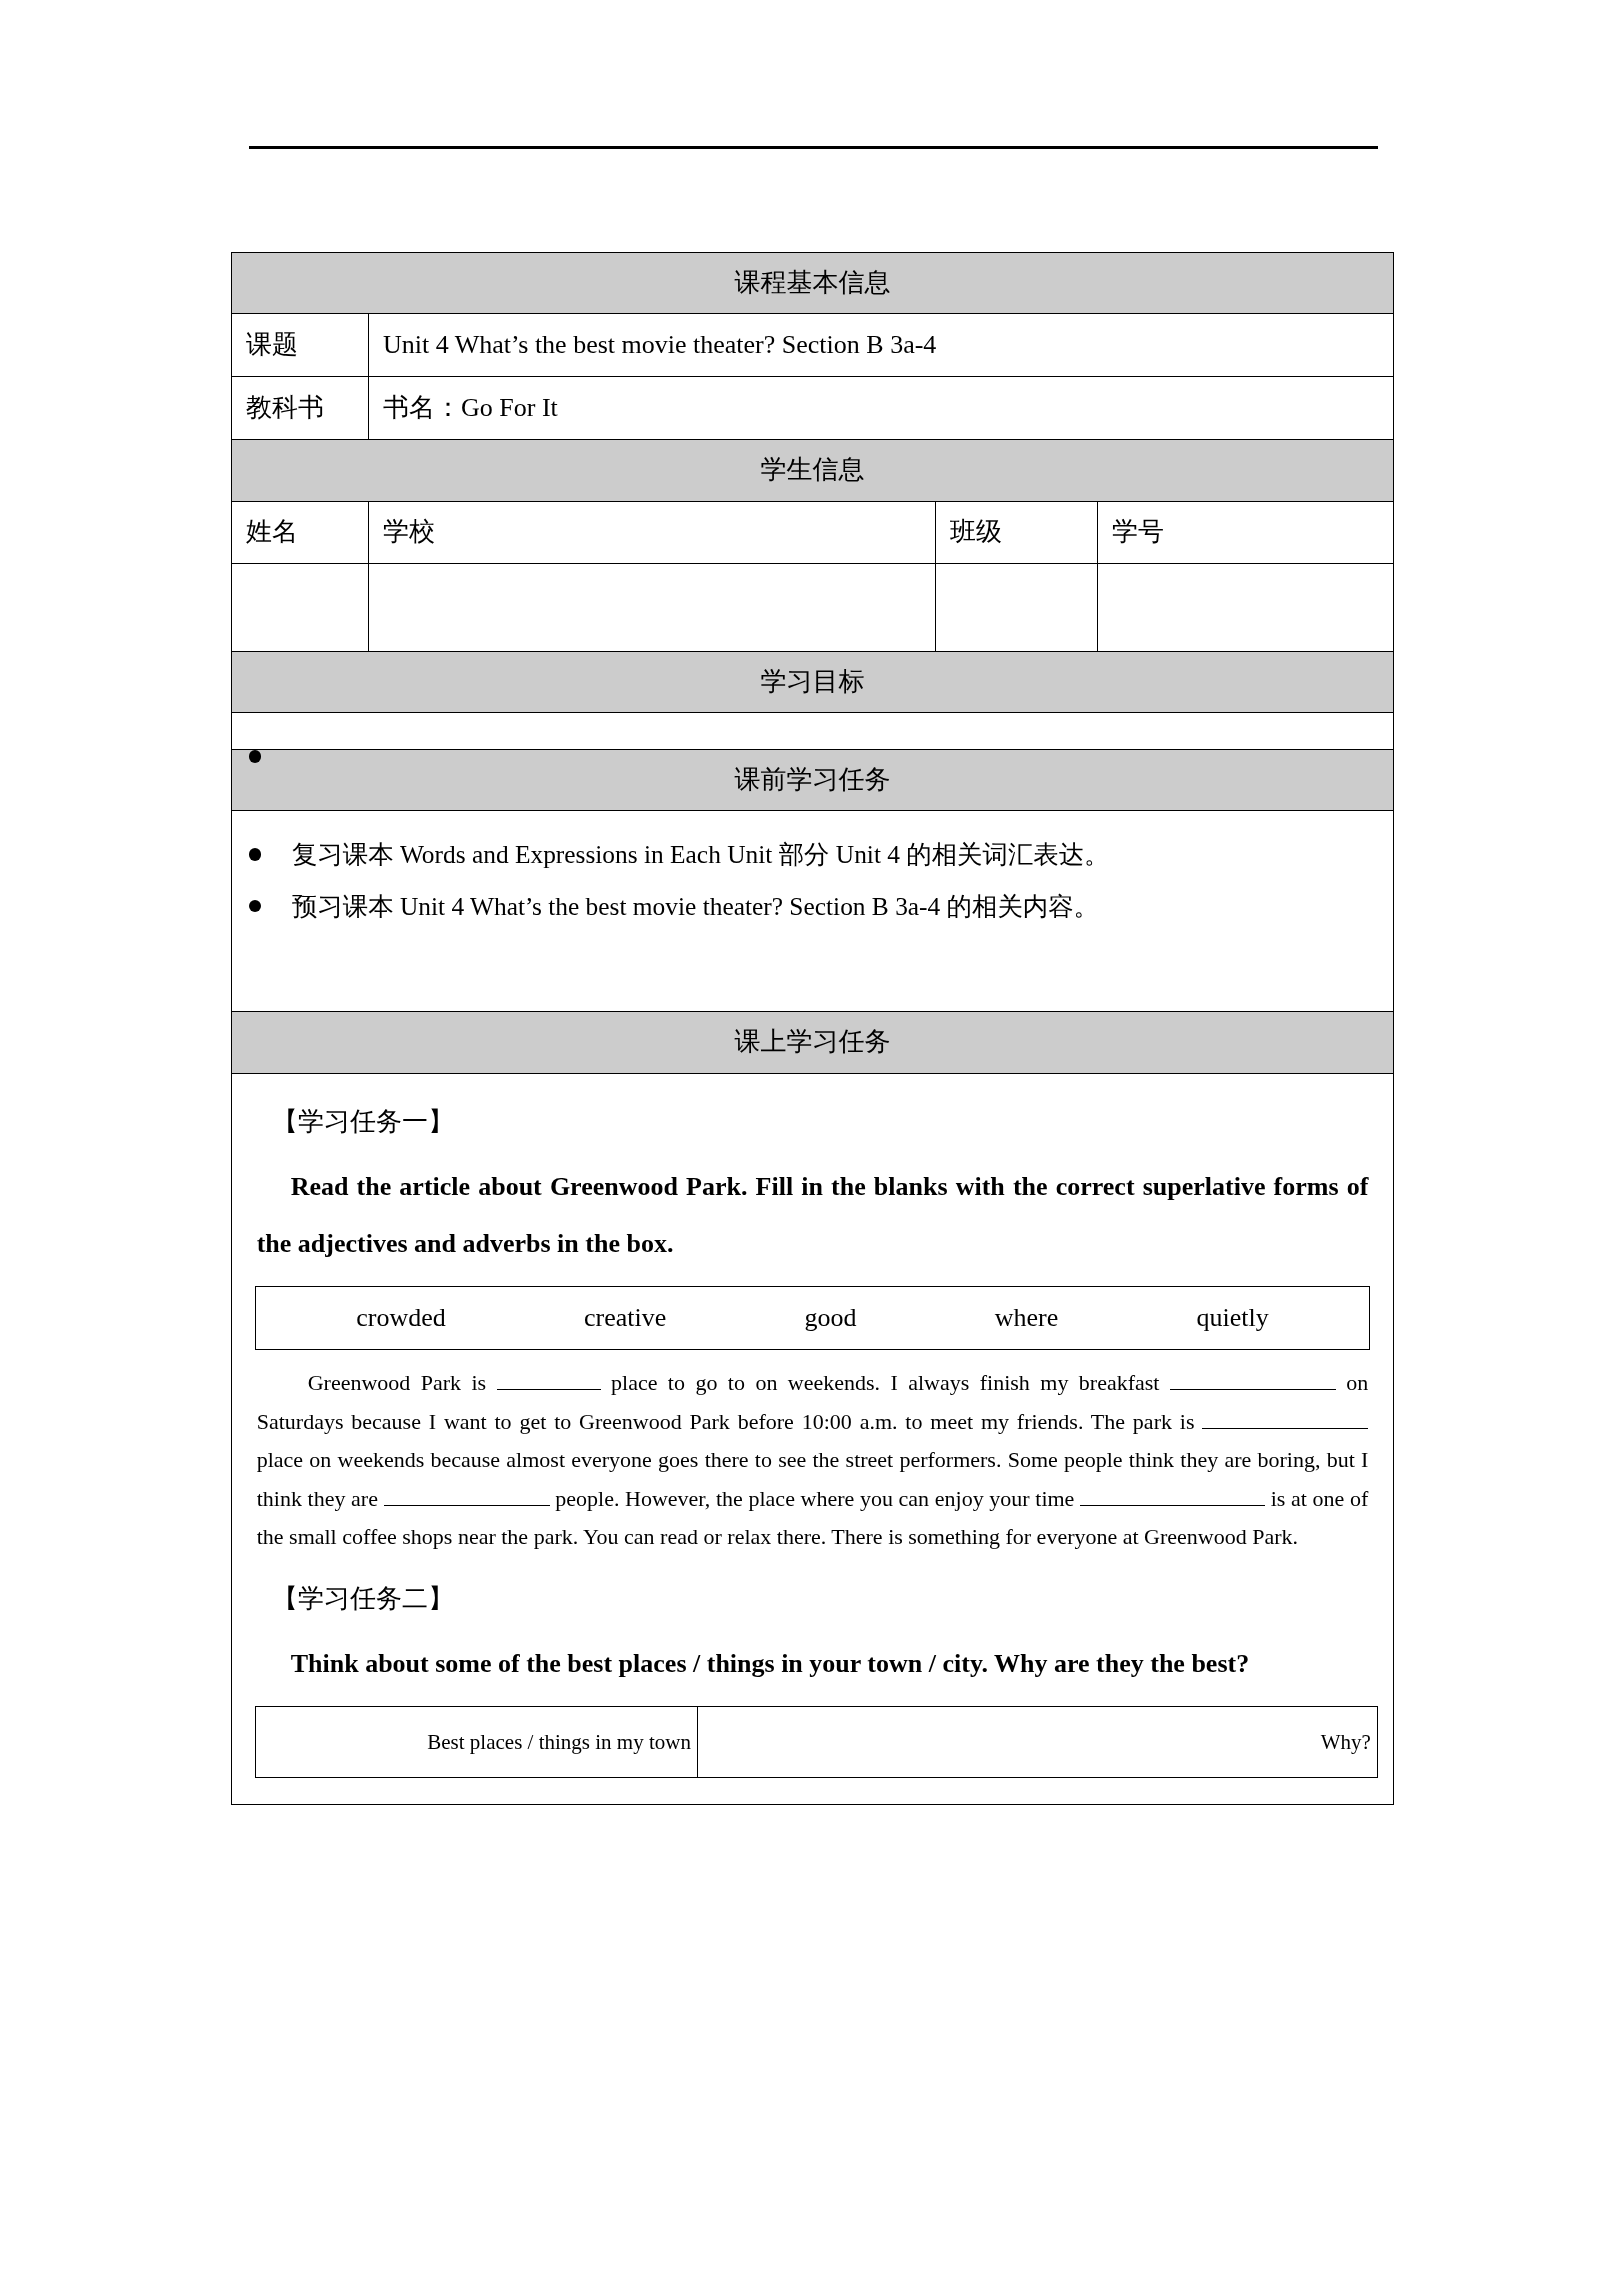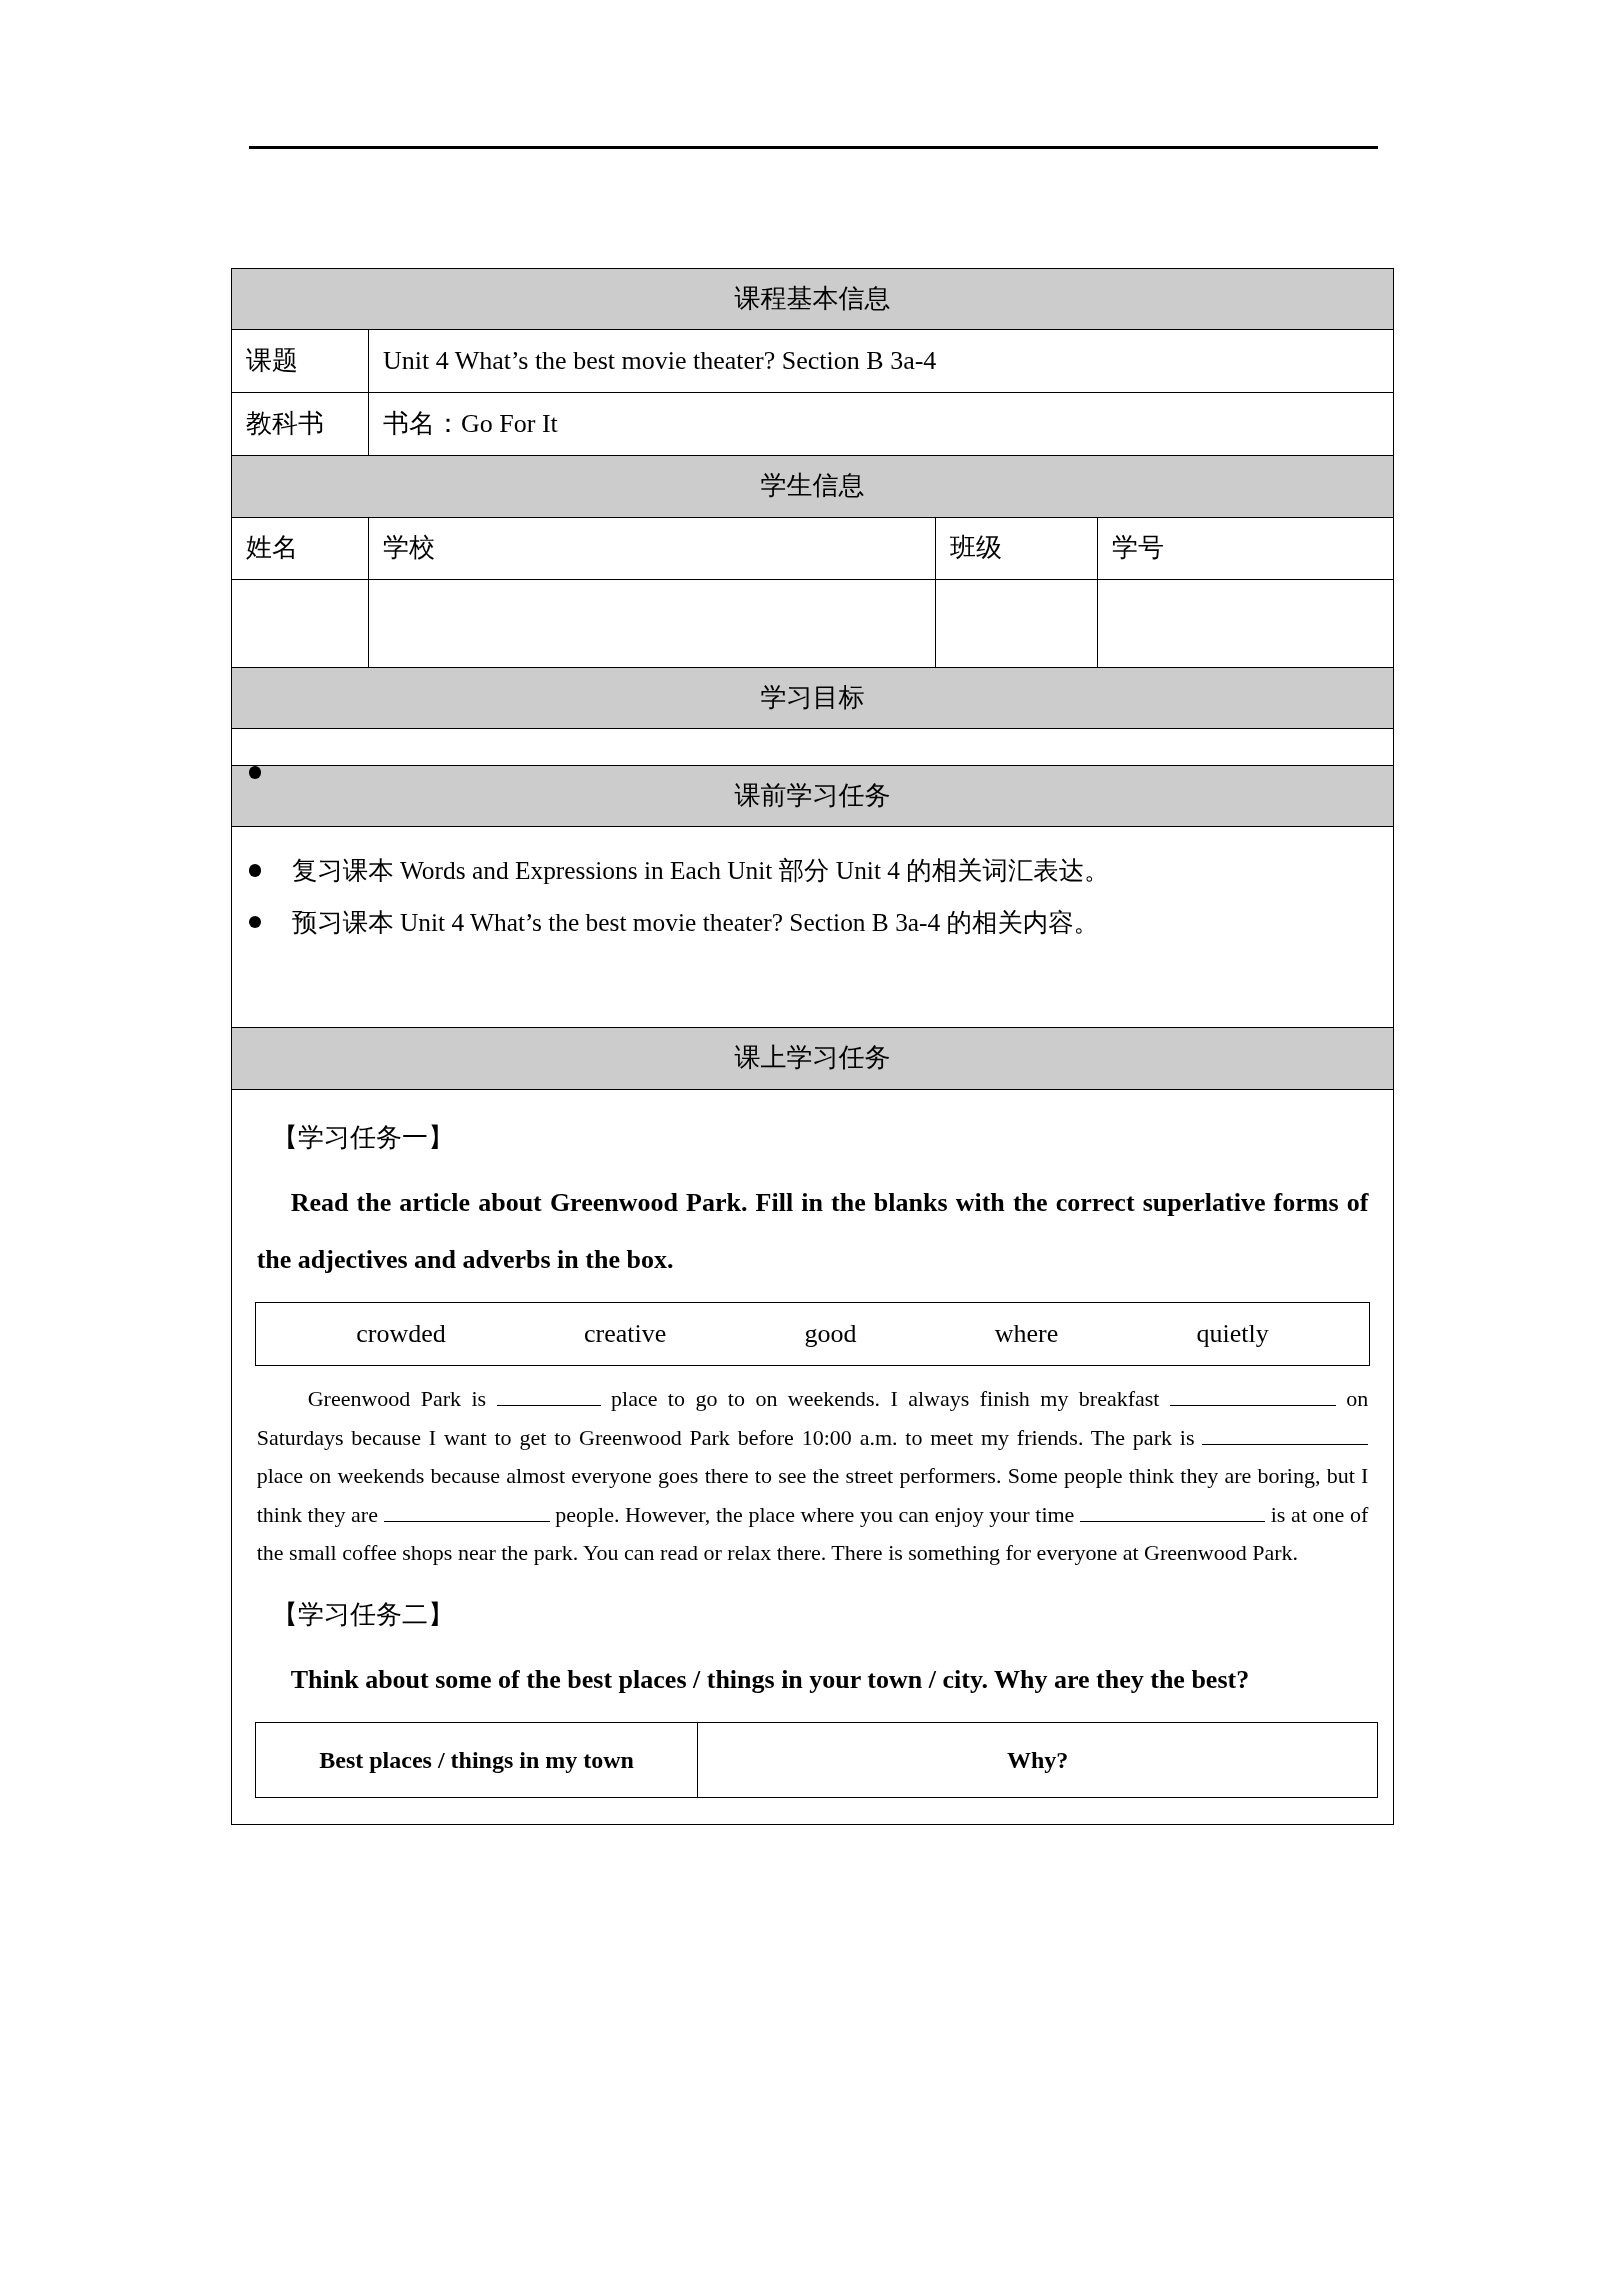--- a/index.html
+++ b/index.html
@@ -29,21 +29,21 @@
     top: 146px;
     width: 1129px;
     height: 3.1px;
     background: #000000;
   }
 
   
   .doc-table {
     position: absolute;
     left: 231px;
-    top: 268px;
+    top: 252px;
     width: 1162px;
     border-collapse: collapse;
     table-layout: fixed;
   }
   .doc-table td {
     border: 1.5px solid #000000;
     padding: 0;
     vertical-align: middle;
     font-size: 26px;
     line-height: 1.55;
@@ -157,23 +157,23 @@
 
   
   .inner-table {
     border-collapse: collapse;
     table-layout: fixed;
     width: 1122px;
     margin: 9.2px 0 0 1.5px;
   }
   .inner-table td {
     border: 1.5px solid #000000;
-    font-size: 24px;
-    font-weight: bold;
-    text-align: center;
+    font-size: 21px;
+    font-weight: normal;
+    text-align: right;
     padding: 18.5px 6.2px;
   }
 </style>
 </head>
 <body>
 
 <div class="page">
 
   <div class="header-rule"></div>
 

